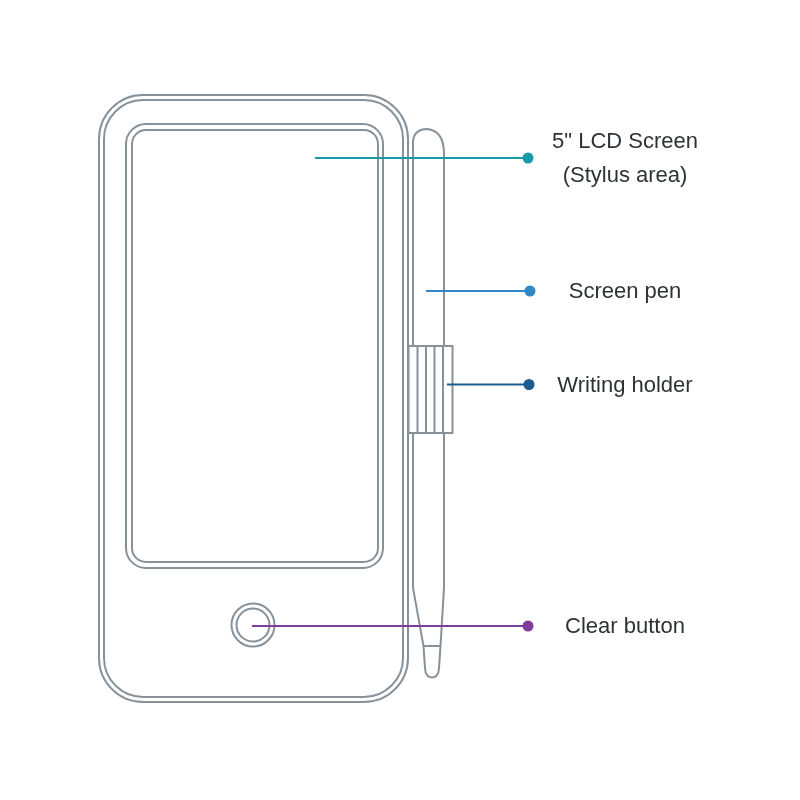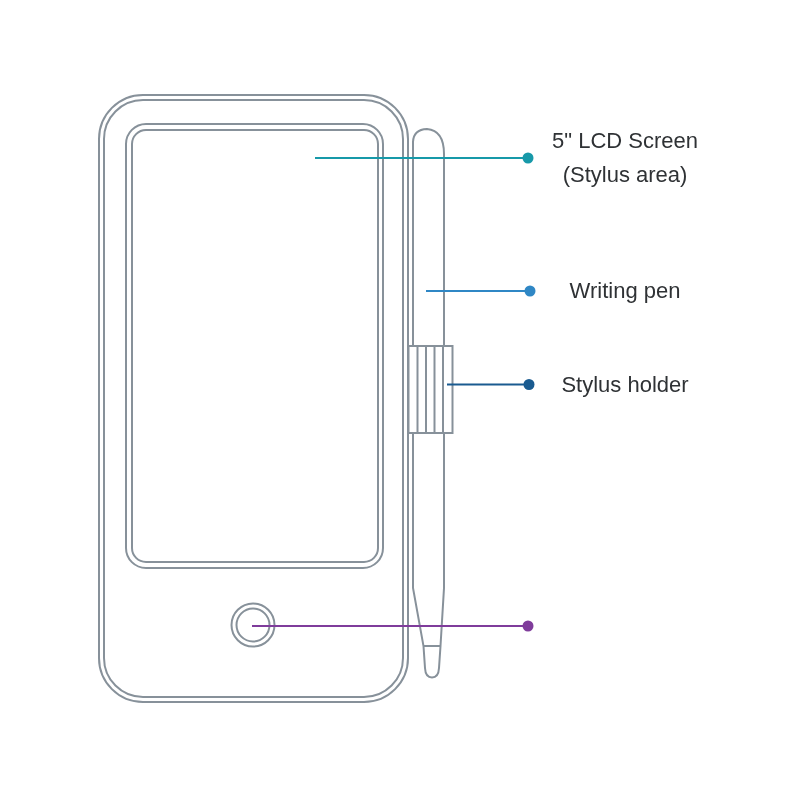--- a/index.html
+++ b/index.html
@@ -76,18 +76,19 @@
 
     <line class="leader" x1="252" y1="626" x2="528" y2="626" stroke="#7f3c9b"></line>
     <circle r="5.5" cx="528" cy="626" fill="#7f3c9b"></circle>
   </svg>
 
   <div class="label" style="top:124px;">
     <div>5" LCD Screen</div>
     <div>(Stylus area)</div>
   </div>
 
-  <div class="label" style="top:274px;">Writing pen</div>
+  <div class="label" style="top:274px;">Screen pen</div>
 
-  <div class="label" style="top:368px;">Stylus holder</div>
+  <div class="label" style="top:368px;">Writing holder</div>
 
+  <div class="label" style="top:609px;">Clear button</div>
 
 </div>
 
 </body></html>

